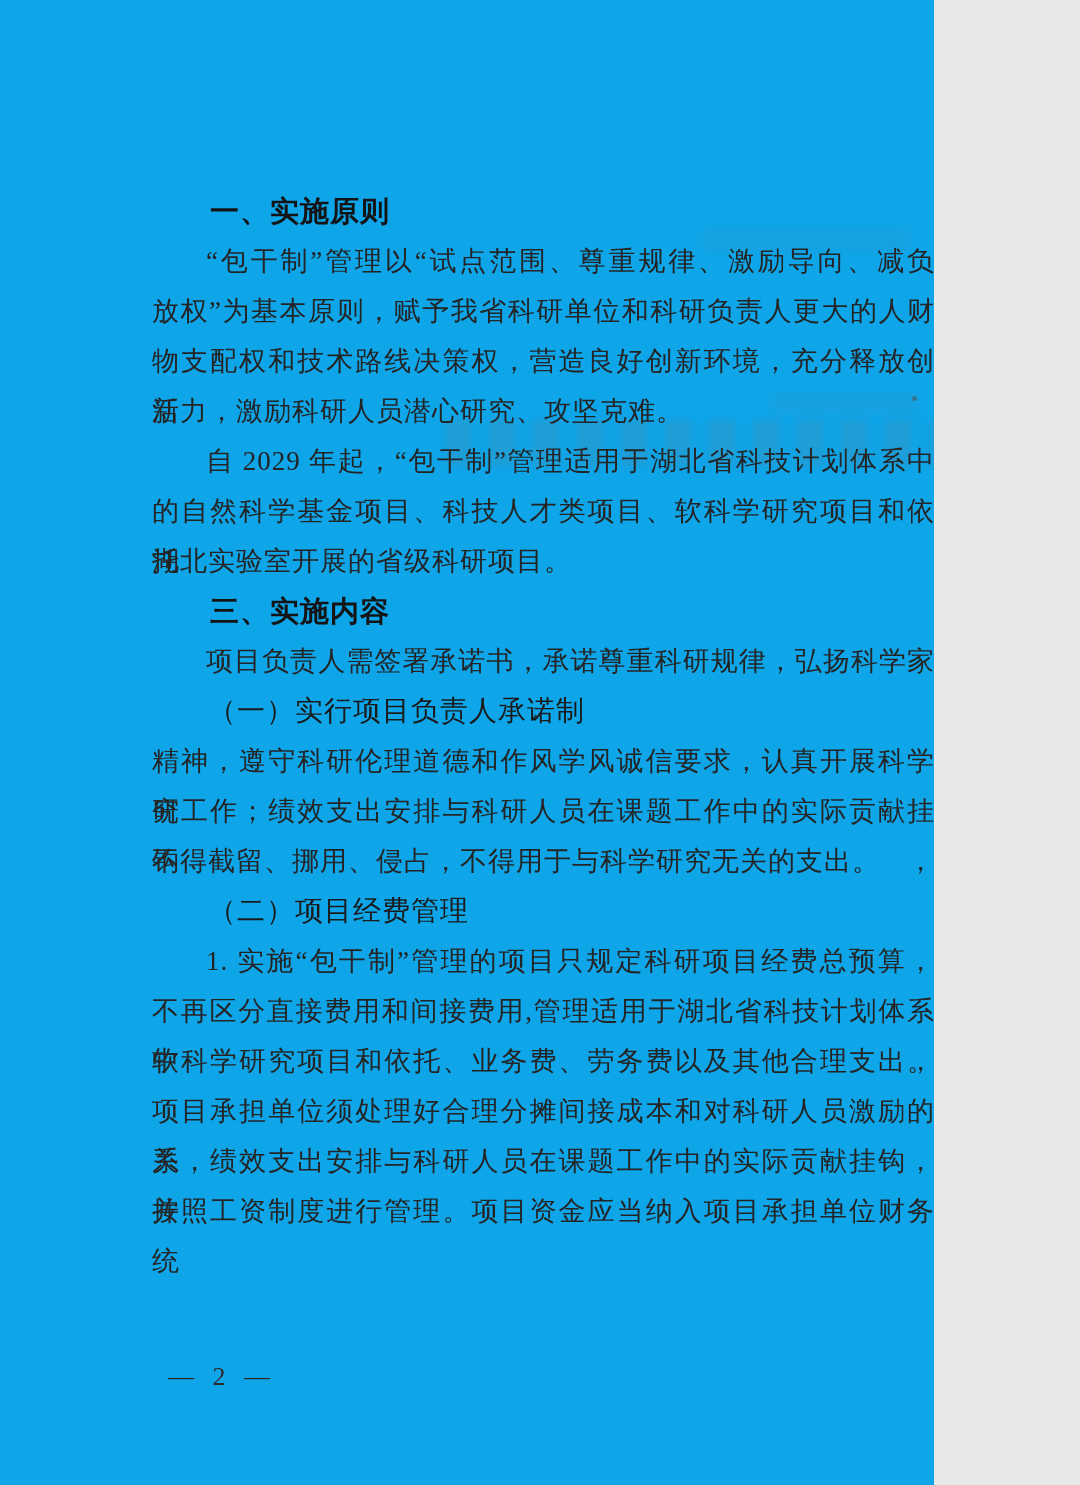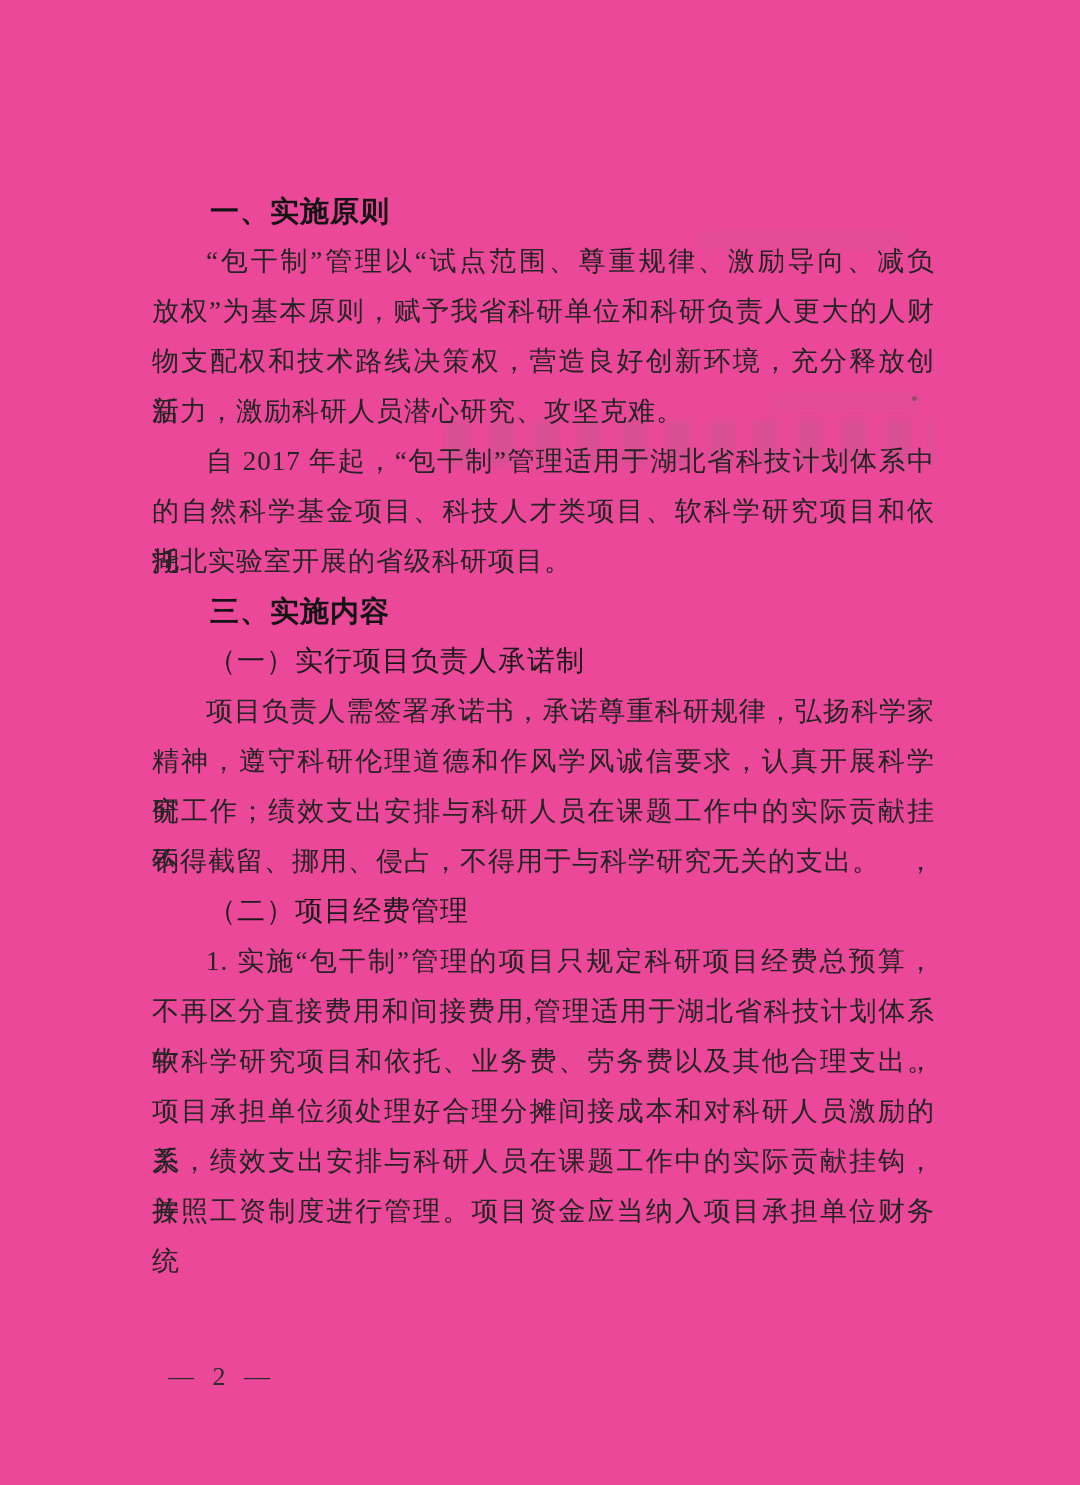--- a/index.html
+++ b/index.html
@@ -2,23 +2,23 @@
 <html><head>
 <meta charset="utf-8">
 <style>
   html, body {
     margin: 0;
     padding: 0;
     background: #e8e8e8;
   }
   .page {
     position: relative;
-    width: 1080px;
+    width: 934px;
     height: 1485px;
-    background: #ec4899;
+    background: #0ea5e9;
     overflow: hidden;
     font-family: "Liberation Serif", serif;
     color: #1e1e1e;
   }
   .doc-body {
     position: absolute;
     left: 152px;
     top: 186px;
     width: 783px;
   }
@@ -94,26 +94,26 @@
   <div class="artifact ghost-1"></div>
   <div class="artifact ghost-3"></div>
   <div class="artifact speck-1"></div>
 
   <div class="doc-body">
       <div class="line heading indent">一、实施原则</div>
       <div class="line body indent just">“包干制”管理以“试点范围、尊重规律、激励导向、减负</div>
       <div class="line body just">放权”为基本原则，赋予我省科研单位和科研负责人更大的人财</div>
       <div class="line body just">物支配权和技术路线决策权，营造良好创新环境，充分释放创新</div>
       <div class="line body">活力，激励科研人员潜心研究、攻坚克难。</div>
-      <div class="line body indent just">自 2017 年起，“包干制”管理适用于湖北省科技计划体系中</div>
+      <div class="line body indent just">自 2029 年起，“包干制”管理适用于湖北省科技计划体系中</div>
       <div class="line body just">的自然科学基金项目、科技人才类项目、软科学研究项目和依托</div>
       <div class="line body">湖北实验室开展的省级科研项目。</div>
       <div class="line heading indent">三、实施内容</div>
+      <div class="line body indent just">项目负责人需签署承诺书，承诺尊重科研规律，弘扬科学家</div>
       <div class="line subheading indent">（一）实行项目负责人承诺制</div>
-      <div class="line body indent just">项目负责人需签署承诺书，承诺尊重科研规律，弘扬科学家</div>
       <div class="line body just">精神，遵守科研伦理道德和作风学风诚信要求，认真开展科学研</div>
       <div class="line body just">究工作；绩效支出安排与科研人员在课题工作中的实际贡献挂钩，</div>
       <div class="line body">不得截留、挪用、侵占，不得用于与科学研究无关的支出。</div>
       <div class="line subheading indent">（二）项目经费管理</div>
       <div class="line body indent just">1. 实施“包干制”管理的项目只规定科研项目经费总预算，</div>
       <div class="line body just">不再区分直接费用和间接费用,管理适用于湖北省科技计划体系中，</div>
       <div class="line body just">软科学研究项目和依托、业务费、劳务费以及其他合理支出。</div>
       <div class="line body just">项目承担单位须处理好合理分摊间接成本和对科研人员激励的关</div>
       <div class="line body just">系，绩效支出安排与科研人员在课题工作中的实际贡献挂钩，并</div>
       <div class="line body just">按照工资制度进行管理。项目资金应当纳入项目承担单位财务统</div>

